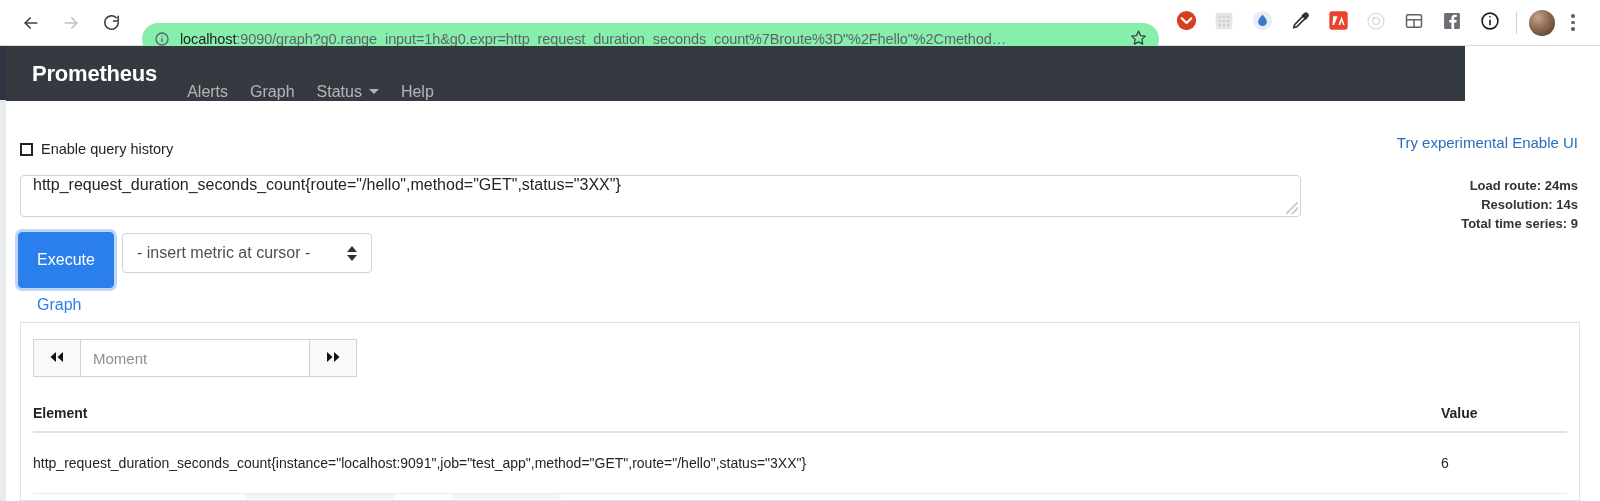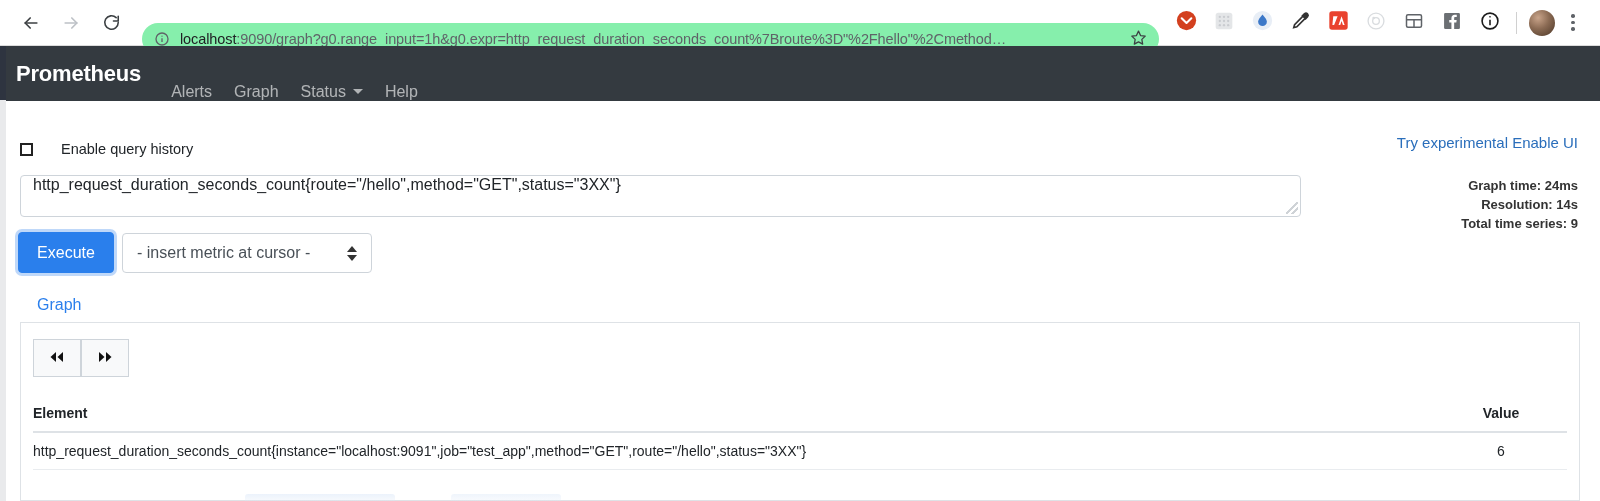--- a/index.html
+++ b/index.html
@@ -61,24 +61,24 @@
     position: absolute; left: 0; top: 46px; width: 6px; height: 455px;
     background: #2e3440; z-index: 40;
   }
   .left-edge-light {
     position: absolute; left: 0; top: 100px; width: 6px; height: 401px;
     background: #e9eaec; z-index: 41;
   }
 
   
   .pnav {
-    position: absolute; top: 46px; left: 0; width: 1600px; height: 55px;
+    position: absolute; top: 46px; left: 0; width: 1465px; height: 55px;
     background: #343a40;
     display: flex; align-items: center;
-    padding-left: 16px; box-sizing: border-box;
+    padding-left: 32px; box-sizing: border-box;
   }
   .brand {
     color: #ffffff; font-size: 22px; font-weight: 600;
     margin-right: 30px; letter-spacing: -0.2px;
   }
   .pnav a {
     color: rgba(255,255,255,.62);
     font-size: 16px; text-decoration: none;
     margin-right: 22px;
     display: inline-flex; align-items: center; margin-top: 36px;
@@ -97,21 +97,21 @@
     font-size: 15px; color: #2a6ebb; text-decoration: none;
   }
   .stats {
     position: absolute; right: 22px; top: 75px;
     text-align: right; font-size: 13px; color: #333; line-height: 19px;
     font-weight: 600;
   }
 
   .qhist {
     position: absolute; left: 20px; top: 40px;
-    display: flex; align-items: center; font-size: 14.5px; color: #212529; gap: 20px;
+    display: flex; align-items: center; font-size: 14.5px; color: #212529;
   }
   .cbox {
     width: 13px; height: 13px; border: 2px solid #222; background:#fff;
     margin-right: 8px; display:inline-block; box-sizing: border-box;
   }
 
   .qbox {
     position: absolute; left: 20px; top: 74px;
     width: 1281px; height: 42px;
     border: 1px solid #ced4da; border-radius: 4px;
@@ -121,21 +121,21 @@
   }
   .grip {
     position:absolute; right: 2px; bottom: 2px; width: 12px; height: 12px;
     background:
       linear-gradient(135deg, transparent 0 45%, #cfd3d7 45% 55%, transparent 55% 100%),
       linear-gradient(135deg, transparent 0 70%, #cfd3d7 70% 80%, transparent 80% 100%);
   }
 
   .exec {
     position: absolute; left: 18px; top: 131px;
-    width: 96px; height: 41px;
+    width: 96px; height: 56px;
     background: #2a7fec; border: 1px solid #2a7fec; border-radius: 4px;
     color: #fff; font-size: 16px;
     display:flex; align-items:center; justify-content:center;
     box-shadow: 0 0 0 3px rgba(42,127,236,.30);
     box-sizing: border-box;
   }
   .metric-select {
     position: absolute; left: 122px; top: 132px;
     width: 250px; height: 40px;
     border: 1px solid #ced4da; border-radius: 4px; background:#fff;
@@ -187,23 +187,23 @@
   }
 
   table.results {
     position: absolute; left: 12px; top: 74px; width: 1534px;
     border-collapse: collapse; table-layout: fixed;
   }
   table.results th {
     text-align: left; font-size: 14px; font-weight: 700; color: #212529;
     padding: 8px 0 10px 0; border-bottom: 2px solid #dee2e6;
   }
-  table.results th.val, table.results td.val { text-align: center; width: 120px; padding-right: 6px; }
+  table.results th.val, table.results td.val { text-align: left; width: 120px; padding-right: 6px; }
   table.results td {
-    font-size: 14px; color: #212529; padding: 10px 0;
+    font-size: 14px; color: #212529; padding: 22px 0;
     border-bottom: 1px solid #e9ecef;
     white-space: nowrap; overflow: hidden; text-overflow: ellipsis;
   }
   .ghost-btn {
     position: absolute; left: 224px; bottom: -6px; width: 150px; height: 12px;
     background: linear-gradient(to bottom, rgba(220,232,248,.55), rgba(255,255,255,0));
     border-radius: 3px;
   }
   .ghost-btn2 {
     position: absolute; left: 430px; bottom: -6px; width: 110px; height: 12px;
@@ -376,21 +376,21 @@
   <a href="#">
       <span>Help</span>
     </a>
 </div>
 
 <div class="page">
 
   <a class="react-link" href="#">Try experimental Enable UI</a>
 
   <div class="stats">
-    <div>Graph time: 24ms</div>
+    <div>Load route: 24ms</div>
     <div>Resolution: 14s</div>
     <div>Total time series: 9</div>
   </div>
 
   <div class="qhist">
     <span class="cbox"></span>
     <span>Enable query history</span>
   </div>
 
   <div class="qbox">
@@ -417,20 +417,23 @@
   <div class="panel">
 
     <div class="moment-row">
       <div class="step-btn">
         <span>
           <svg width="18" height="14" viewBox="0 0 18 14">
               <polygon points="8,2 8,12 2.5,7" fill="#111"></polygon>
               <polygon points="15,2 15,12 9.5,7" fill="#111"></polygon>
             </svg>
         </span>
+      </div>
+      <div class="moment-input">
+        <span>Moment</span>
       </div>
       <div class="step-btn">
         <span>
           <svg width="18" height="14" viewBox="0 0 18 14">
               <polygon points="3,2 3,12 8.5,7" fill="#111"></polygon>
               <polygon points="10,2 10,12 15.5,7" fill="#111"></polygon>
             </svg>
         </span>
       </div>
     </div>

